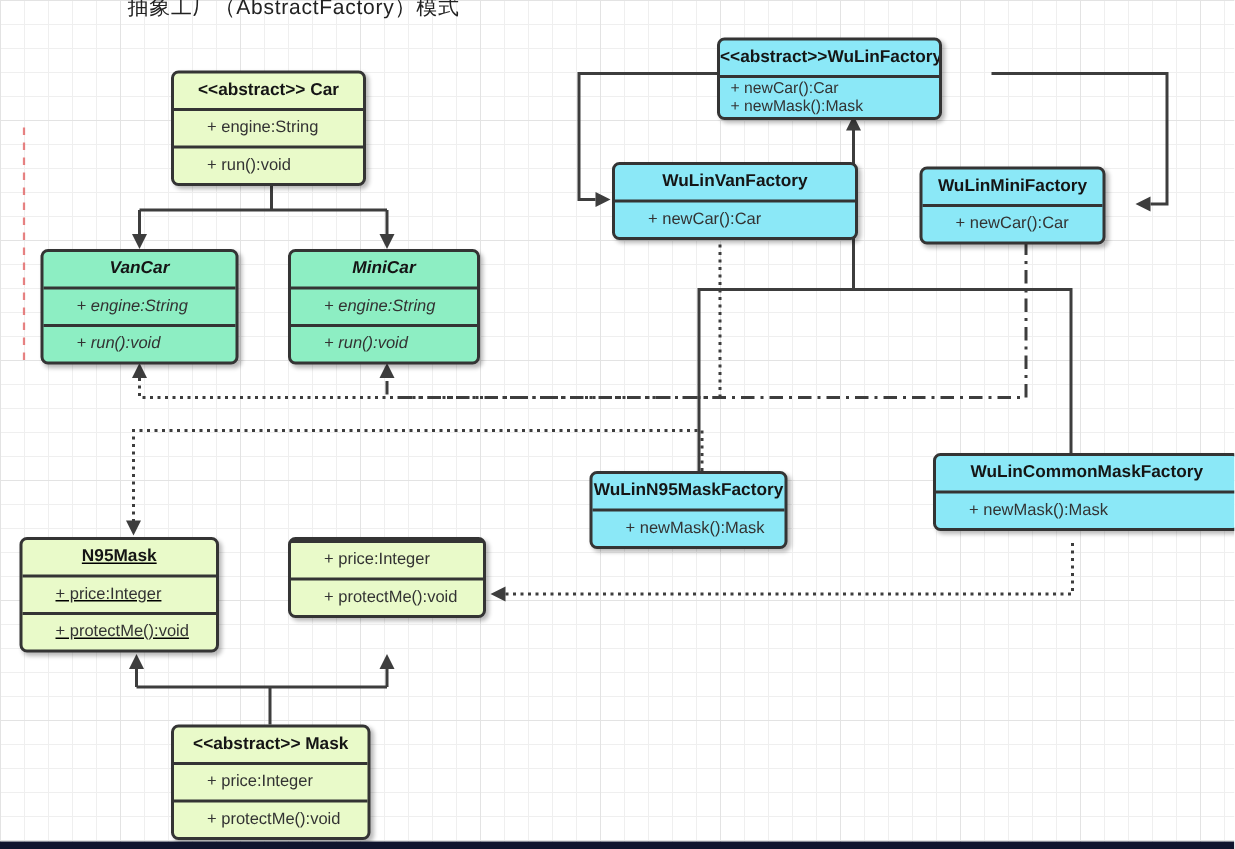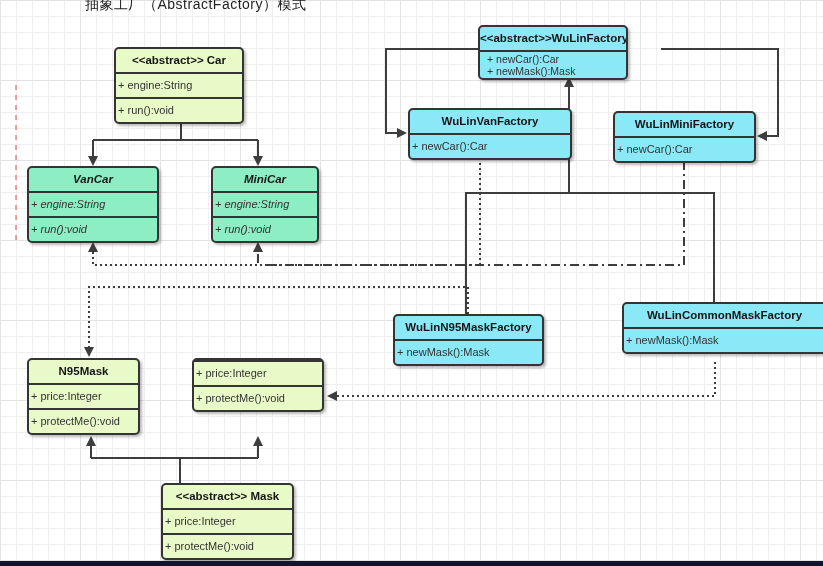--- a/index.html
+++ b/index.html
@@ -21,21 +21,21 @@
   .uml{
     position:absolute;border:2px solid #343434;border-radius:5px;
     box-shadow:2px 2px 3px rgba(0,0,0,.28);box-sizing:border-box;
   }
   .uml-head{
     height:23px;line-height:23px;text-align:center;font-weight:bold;
     font-size:11.5px;color:#151515;white-space:nowrap;overflow:hidden;
   }
   .uml-row{
     height:23px;line-height:23px;border-top:2px solid #343434;
-    padding-left:2px;font-size:11px;color:#333;white-space:nowrap;overflow:hidden;
+    padding-left:22px;font-size:11px;color:#333;white-space:nowrap;overflow:hidden;
   }
   .uml-body2{
     border-top:2px solid #343434;padding:1px 0 1px 7px;font-size:10.5px;
     color:#333;
   }
   .uml-body2 div{line-height:12px;white-space:nowrap;}
   .fill-abstract{background:#e9fac9;}
   .fill-mint{background:#8deec3;font-style:italic;}
   .fill-cyan{background:#8be8f7;}
   svg.links{position:absolute;left:0;top:0;pointer-events:none;}
@@ -105,65 +105,65 @@
     <div class="uml-row">+ engine:String</div>
     <div class="uml-row">+ run():void</div>
   </div>
 
   <div class="uml fill-mint" style="left:27px;top:166px;width:132px;">
     <div class="uml-head">VanCar</div>
     <div class="uml-row">+ engine:String</div>
     <div class="uml-row">+ run():void</div>
   </div>
 
-  <div class="uml fill-mint" style="left:192px;top:166px;width:108px;margin-left:19px;">
+  <div class="uml fill-mint" style="left:192px;top:166px;width:128px;">
     <div class="uml-head">MiniCar</div>
     <div class="uml-row">+ engine:String</div>
     <div class="uml-row">+ run():void</div>
   </div>
 
   <div class="uml fill-cyan" style="left:478px;top:25px;width:150px;">
     <div class="uml-head">&lt;&lt;abstract&gt;&gt;WuLinFactory</div>
     <div class="uml-body2">
       <div>+ newCar():Car</div>
       <div>+ newMask():Mask</div>
     </div>
   </div>
 
   <div class="uml fill-cyan" style="left:408px;top:108px;width:164px;">
     <div class="uml-head">WuLinVanFactory</div>
     <div class="uml-row">+ newCar():Car</div>
   </div>
 
-  <div class="uml fill-cyan" style="left:613px;top:111px;width:143px;">
+  <div class="uml fill-cyan" style="left:613px;top:111px;width:124px;">
     <div class="uml-head">WuLinMiniFactory</div>
     <div class="uml-row">+ newCar():Car</div>
   </div>
 
-  <div class="uml fill-cyan" style="left:393px;top:314px;width:151px;">
+  <div class="uml fill-cyan" style="left:393px;top:314px;width:132px;">
     <div class="uml-head">WuLinN95MaskFactory</div>
     <div class="uml-row">+ newMask():Mask</div>
   </div>
 
   <div class="uml fill-cyan" style="left:622px;top:302px;width:205px;">
     <div class="uml-head">WuLinCommonMaskFactory</div>
     <div class="uml-row">+ newMask():Mask</div>
   </div>
 
-  <div class="uml fill-abstract" style="left:27px;top:358px;width:113px;">
+  <div class="uml fill-abstract" style="left:13px;top:358px;width:133px;text-decoration:underline;">
     <div class="uml-head">N95Mask</div>
     <div class="uml-row">+ price:Integer</div>
     <div class="uml-row">+ protectMe():void</div>
   </div>
 
   <div class="uml fill-abstract" style="left:192px;top:358px;width:132px;">
     <div class="uml-row">+ price:Integer</div>
     <div class="uml-row">+ protectMe():void</div>
   </div>
 
-  <div class="uml fill-abstract" style="left:114px;top:483px;width:133px;margin-left:47px;">
+  <div class="uml fill-abstract" style="left:114px;top:483px;width:133px;">
     <div class="uml-head">&lt;&lt;abstract&gt;&gt; Mask</div>
     <div class="uml-row">+ price:Integer</div>
     <div class="uml-row">+ protectMe():void</div>
   </div>
 
   <div class="bottom-edge"></div>
 </div>
 
 </body></html>

